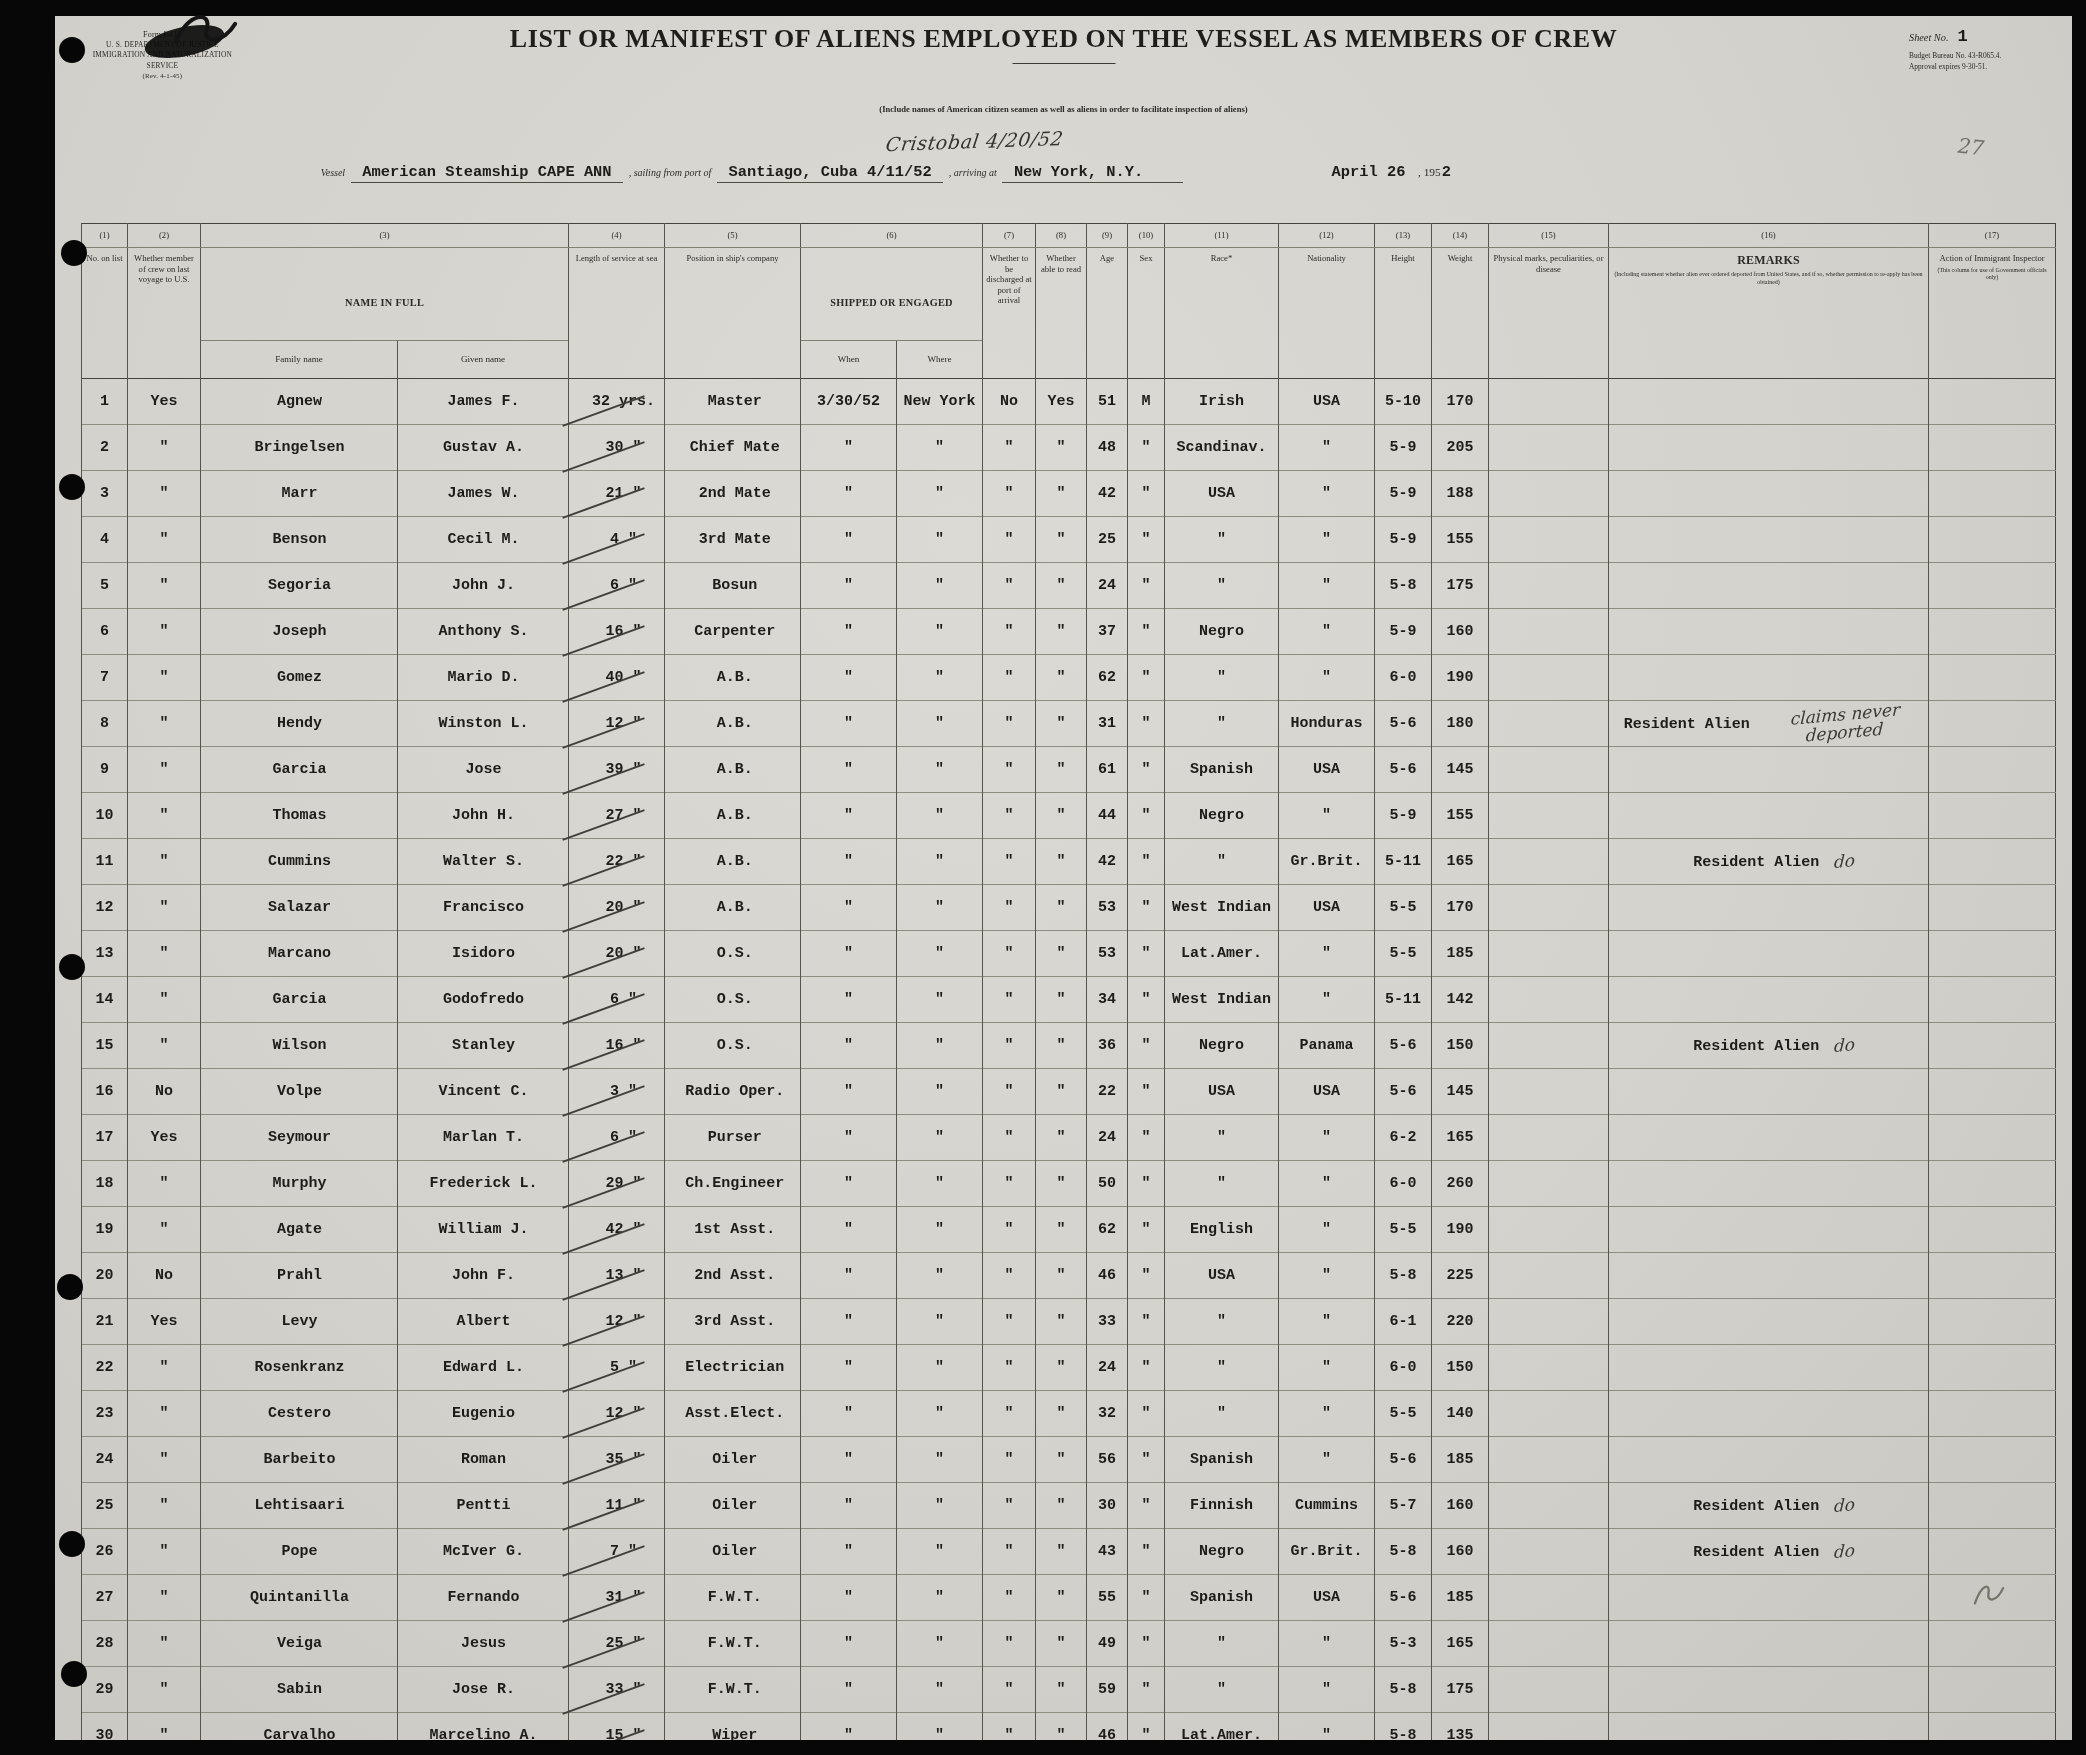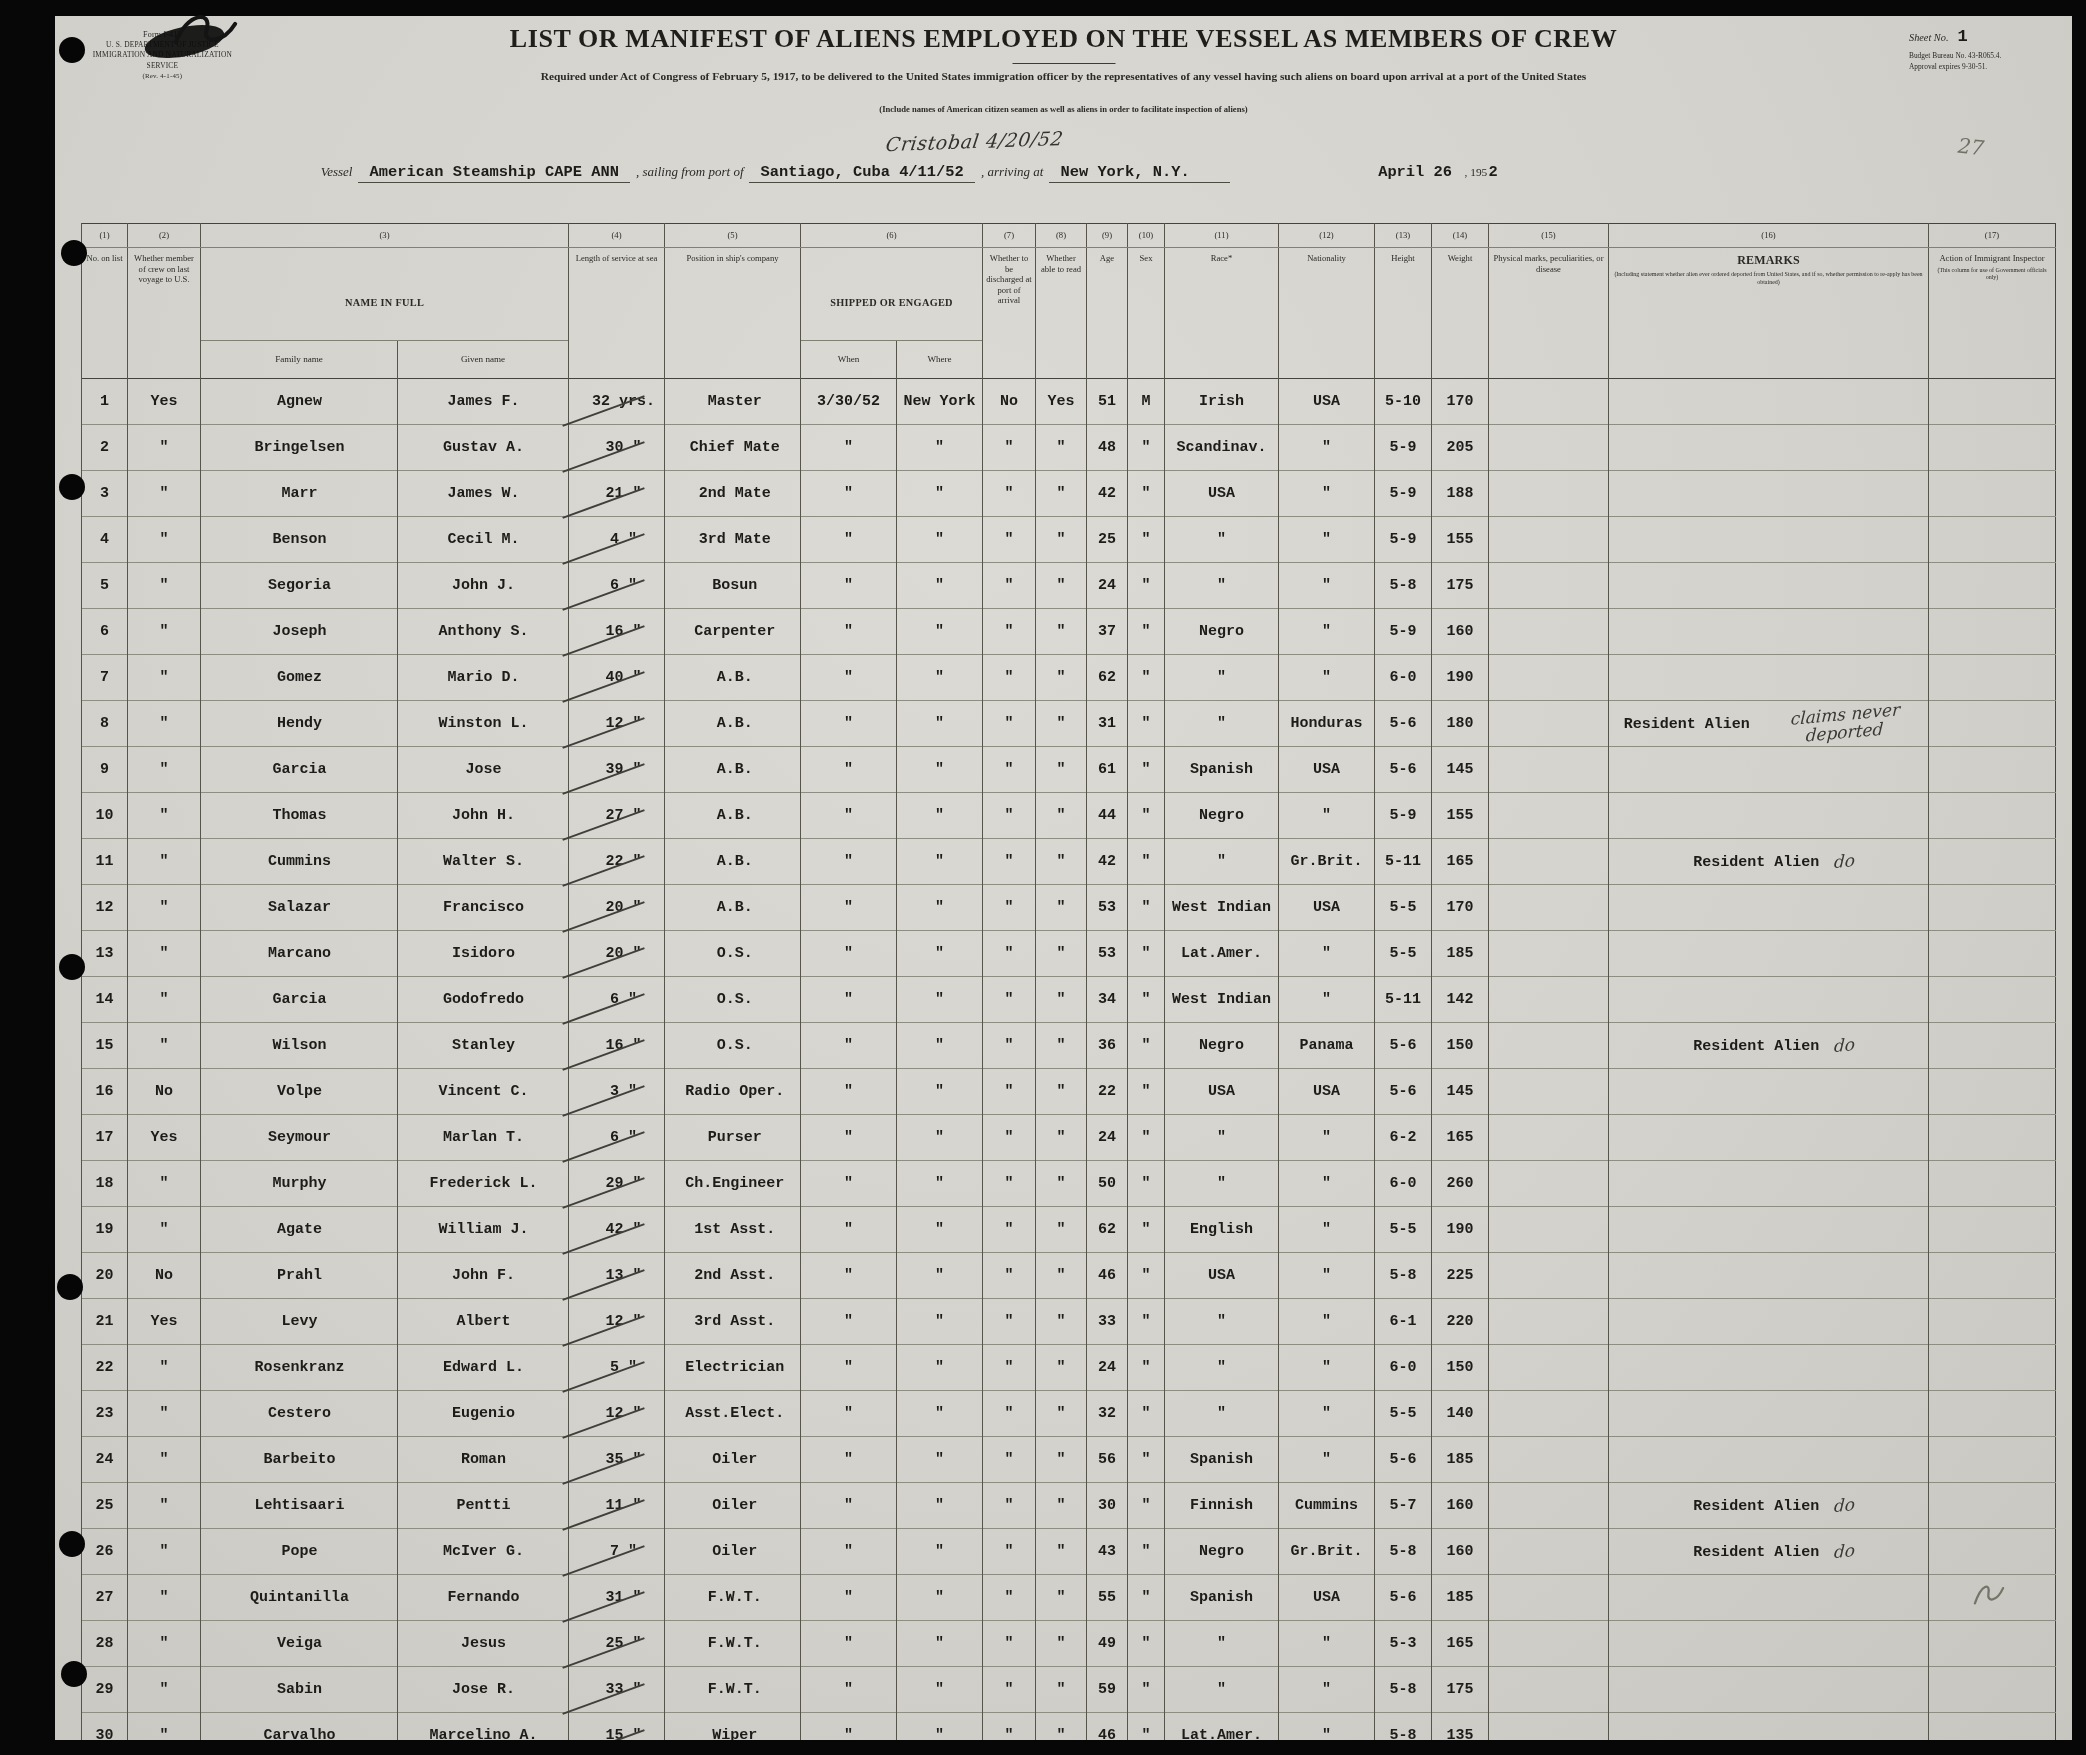--- a/index.html
+++ b/index.html
@@ -25,21 +25,21 @@
   .sheet-line{font-style:italic;font-size:10.3px;}
   .sheet-no{font-family:"Liberation Mono","DejaVu Sans Mono",monospace;font-style:normal;font-weight:bold;font-size:17px;margin-left:9.1px;}
   .required{position:absolute;top:54px;left:50%;transform:translateX(-50%);width:1622px;margin:0;
             text-align:center;font-size:11.4px;font-weight:bold;}
   .include{position:absolute;top:88px;left:50%;transform:translateX(-50%);width:1314px;margin:0;
            text-align:center;font-size:8.6px;font-weight:bold;}
   .hand{font-family:"DejaVu Serif",serif;font-style:italic;color:#34332e;}
   .hw-port{position:absolute;left:831px;top:114px;font-size:19px;transform:rotate(-2deg) skewX(-10deg);letter-spacing:0.6px;}
   .typed{font-family:"Liberation Mono","DejaVu Sans Mono",monospace;font-weight:bold;color:#1d1c19;}
   .vessel-line{position:absolute;left:260px;top:147px;right:34px;display:flex;align-items:baseline;white-space:nowrap;}
-  .vlbl{font-style:italic;font-size:13px;padding:0 5.7px;}
+  .vlbl{font-style:italic;font-size:10px;padding:0 5.7px;}
   .vval{font-size:15.4px;border-bottom:1.1px solid #4c4a41;padding:0 11.4px 1.1px;}
   .v-arrive-port{padding-right:40px;text-align:center;}
   .v-date{margin-left:137px;border-bottom:none;}
   .v-year-printed{font-size:11.4px;padding:0 1.1px;}
   .v-year-typed{font-size:15.4px;border-bottom:none;}
 
   
   table.manifest{border-collapse:collapse;table-layout:fixed;margin-left:26px;width:1973px;border:1.7px solid #45433b;}
   .manifest th,.manifest td{border-left:1.1px solid #57544b;}
   .manifest thead{border-bottom:1.7px solid #45433b;}
@@ -91,21 +91,20 @@
     <div class="title-underline"></div>
 
     <div class="sheet-block">
       <div class="sheet-line">
         <span>Sheet No.</span><span class="sheet-no typed">1</span>
       </div>
       <div>Budget Bureau No. 43-R065.4.</div>
       <div>Approval expires 9-30-51.</div>
     </div>
 
-    <p class="required">Required under Act of Congress of February 5, 1917, to be delivered to the United States immigration officer by the representatives of any vessel having such aliens on board upon arrival at a port of the United States</p>
     <p class="include">(Include names of American citizen seamen as well as aliens in order to facilitate inspection of aliens)</p>
 
     <div class="hand hw-port">Cristobal  4/20/52</div>
 
     <div class="vessel-line">
       <span class="vlbl">Vessel</span>
       <span class="typed vval">American Steamship CAPE ANN</span>
       <span class="vlbl">, sailing from port of</span>
       <span class="typed vval">Santiago, Cuba  4/11/52</span>
       <span class="vlbl">, arriving at</span>

